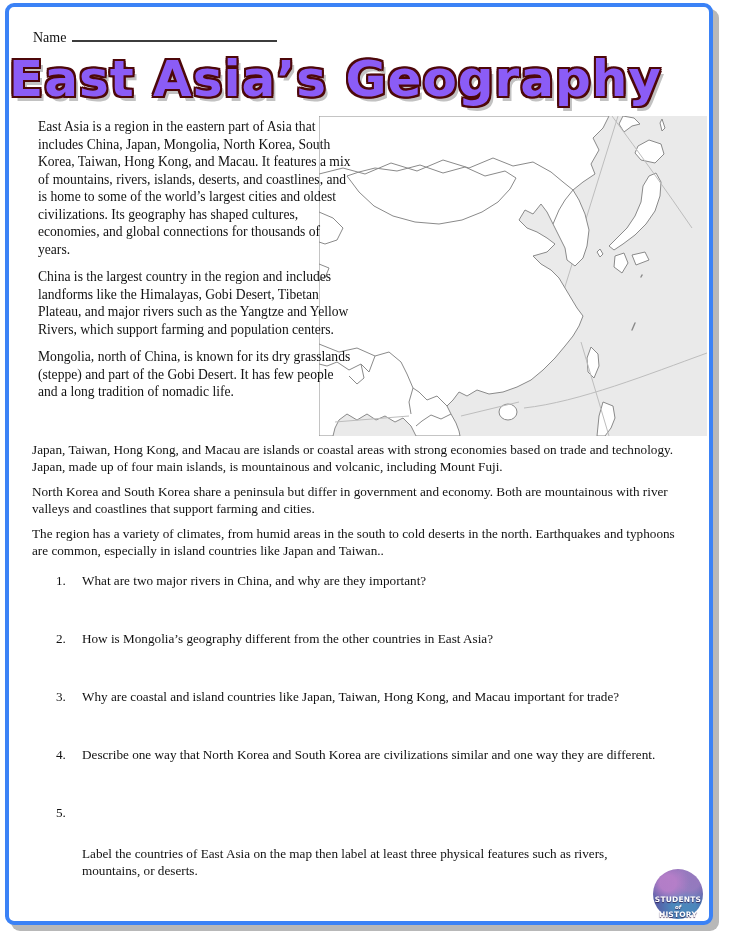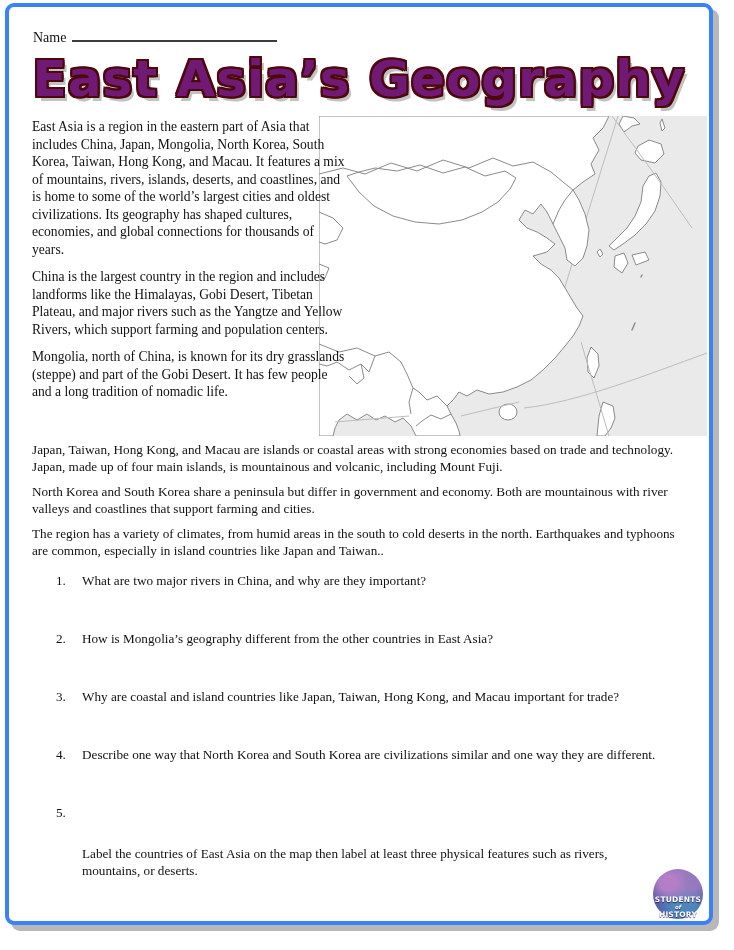--- a/index.html
+++ b/index.html
@@ -12,40 +12,40 @@
     background:#fff;border:4px solid #3b82f6;border-radius:9px;
     box-shadow:6px 6px 0 0 #b8b8b8;
   }
   .content{position:absolute;left:0;top:0;right:0;bottom:0;}
   .name-row{margin:20px 0 0 24px;font-size:14px;}
   .name-line{
     display:inline-block;width:205px;height:13px;margin-left:6px;
     border-bottom:2px solid #3c3c3c;vertical-align:baseline;
   }
   h1.title{
-    margin:4px 0 0 0;text-align:center;
+    margin:4px 0 0 0;
     font-family:"DejaVu Sans", sans-serif;font-weight:bold;
     font-size:50px;line-height:58px;letter-spacing:1px;
-    color:#701a75;
+    color:#8b5cf6;
     text-shadow:
       -2px -2px 0 #4d080a, 2px -2px 0 #4d080a, -2px 2px 0 #4d080a,
        2px 2px 0 #4d080a, 0 -2px 0 #4d080a, 0 2px 0 #4d080a,
       -2px 0 0 #4d080a, 2px 0 0 #4d080a, 4px 5px 0 #c2c2c2;
   }
   .body-text{
     position:relative;margin:10px 16px 0 23px;
     font-size:13.2px;line-height:17px;
   }
   .map-wrap{
     position:absolute;top:-2px;right:-14px;width:388px;height:320px;z-index:0;
   }
   .map-wrap svg{display:block;width:388px;height:320px;}
   .body-text p{margin:0 0 8px 0;position:relative;z-index:1;}
   .narrow-block{min-height:323px;}
-  .narrow-block p{width:316px;margin-bottom:10px;font-size:13.6px;line-height:17.5px;}
+  .narrow-block p{width:316px;margin-bottom:10px;font-size:13.6px;line-height:17.5px;margin-left:6px;}
   .questions{margin-top:13px;position:relative;z-index:1;}
   .q{display:flex;margin:0 0 41px 24px;}
   .q:last-child{margin-bottom:0;}
   .q-num{flex:none;width:26px;}
   .q-text{flex:1;}
   .q:last-child .q-text{max-width:545px;margin-top:41px;}
   .logo{
     position:absolute;right:6px;bottom:2px;width:50px;height:50px;border-radius:50%;
     background:
       radial-gradient(circle at 30% 28%, rgba(183,127,201,.95) 0 16%, rgba(183,127,201,0) 42%),

